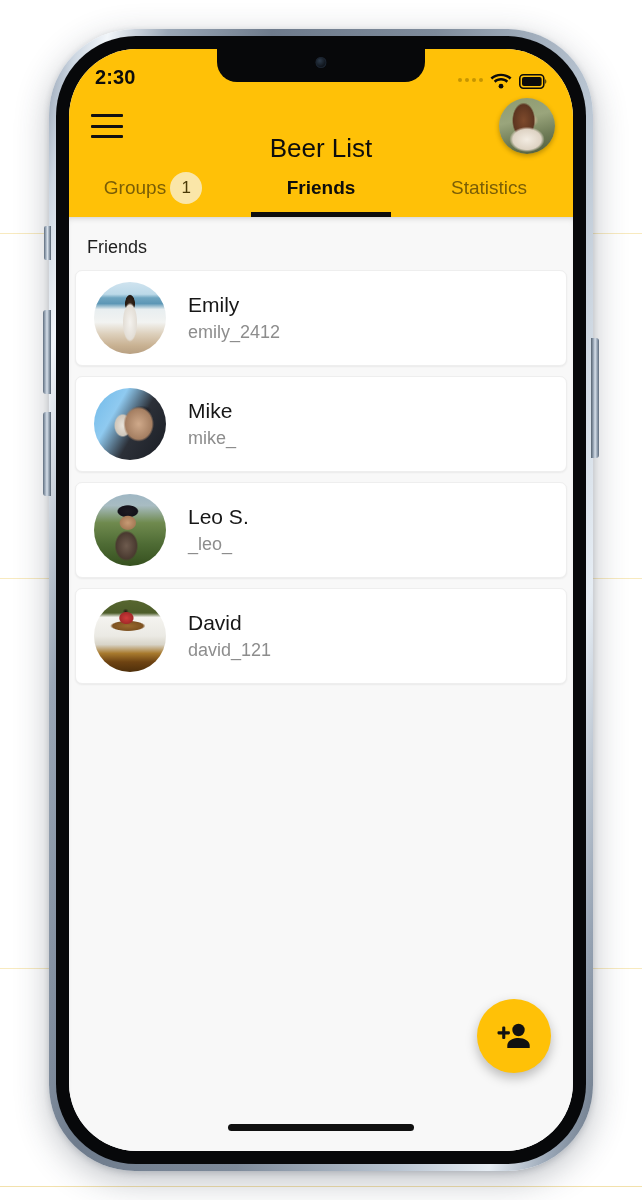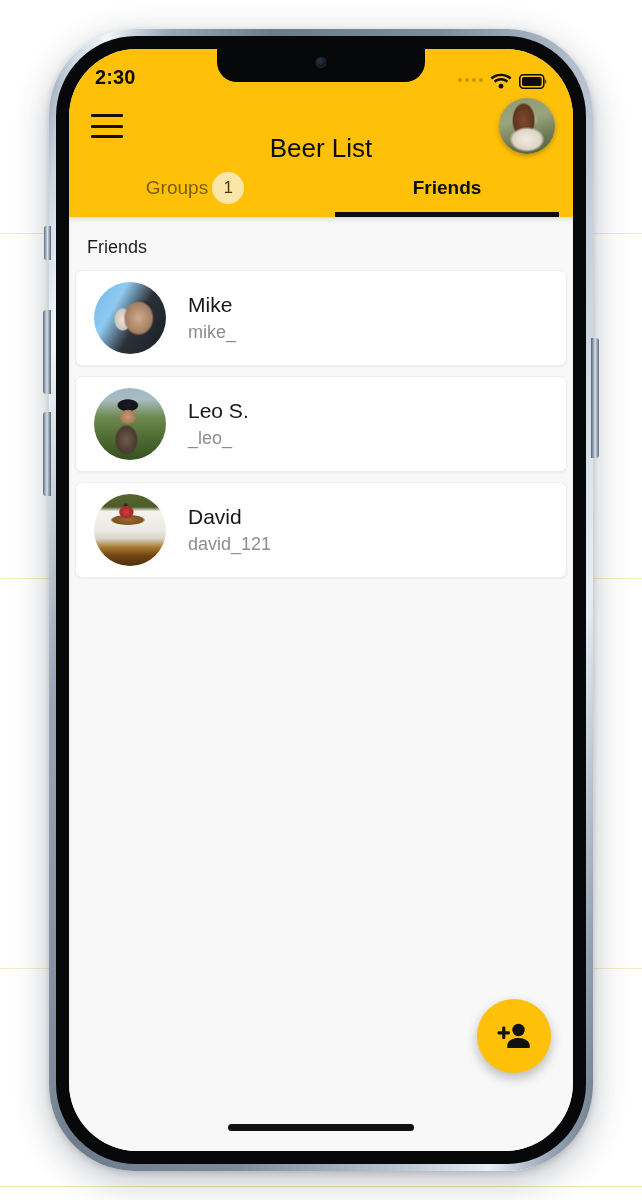--- a/index.html
+++ b/index.html
@@ -368,27 +368,39 @@
           </div>
 
           <div class="tabs">
             <div class="tab">
               <span>Groups</span>
               <span class="badge">1</span>
             </div>
             <div class="tab active">
               <span>Friends</span>
             </div>
+            <div class="tab">
+              <span>Statistics</span>
+            </div>
           </div>
         </div>
 
         <div class="content">
 
           <div class="section-label">Friends</div>
 
+          <div class="card">
+            <div class="row-avatar">
+                <div class="ph ph-emily"></div>
+              </div>
+            <div class="row-text">
+              <div class="row-name">Emily</div>
+              <div class="row-handle">emily_2412</div>
+            </div>
+          </div>
 
 
           <div class="card">
             <div class="row-avatar">
                 <div class="ph ph-mike"></div>
               </div>
             <div class="row-text">
               <div class="row-name">Mike</div>
               <div class="row-handle">mike_</div>
             </div>

